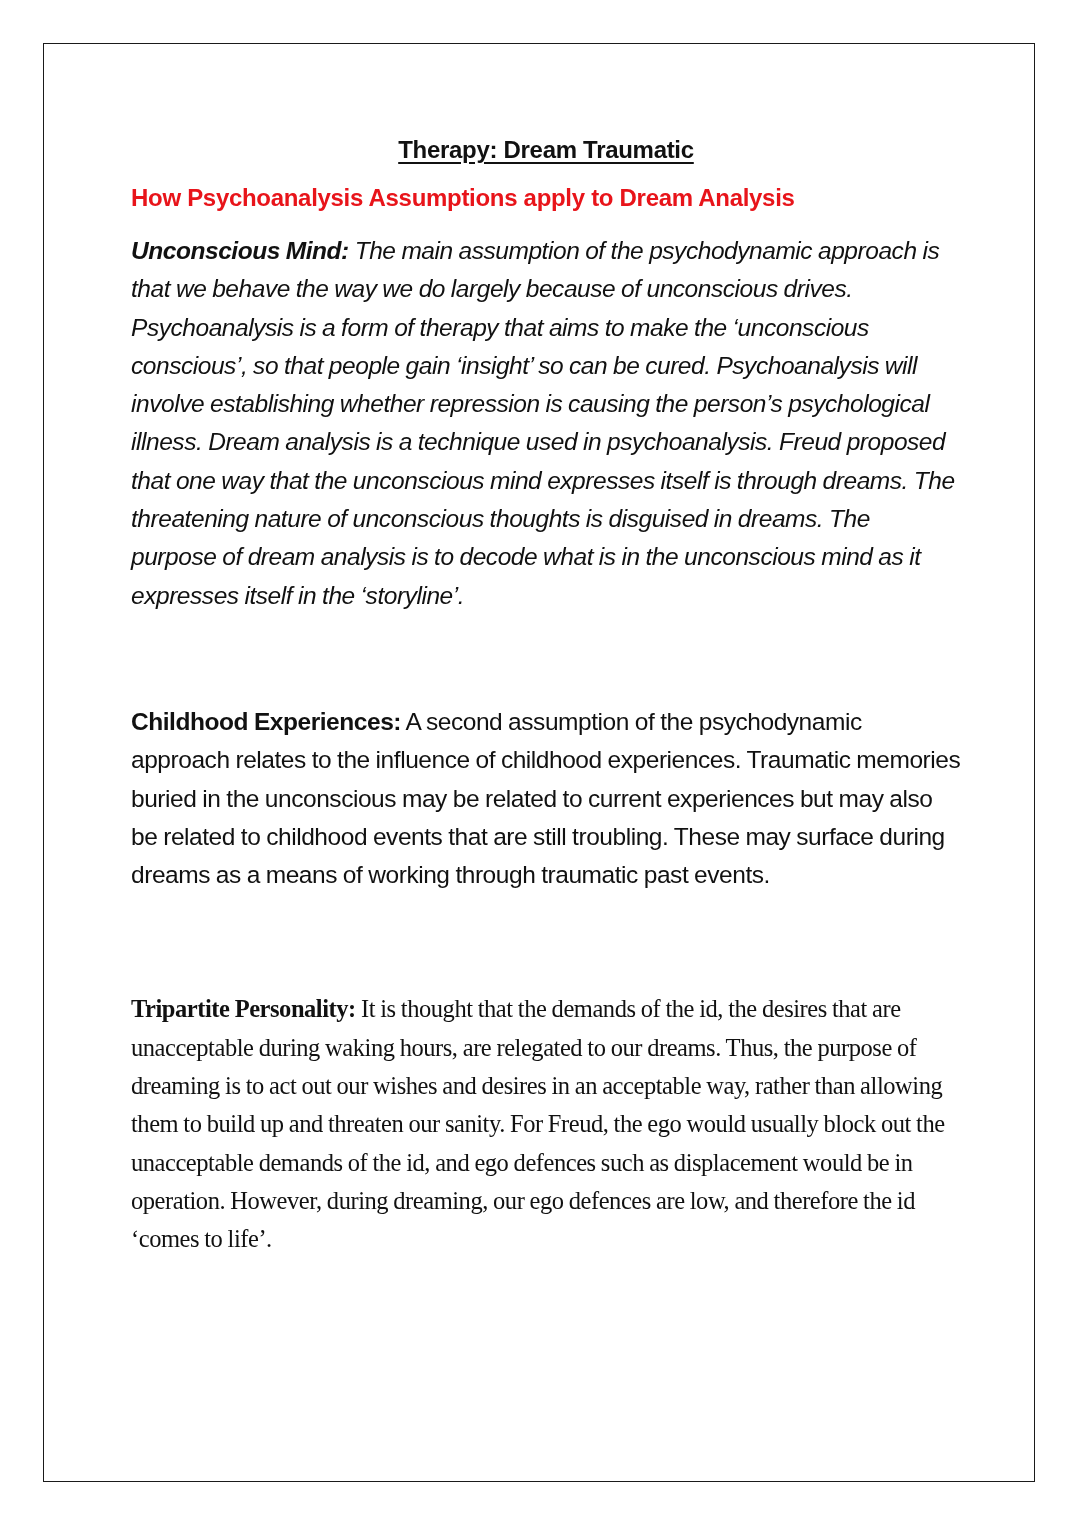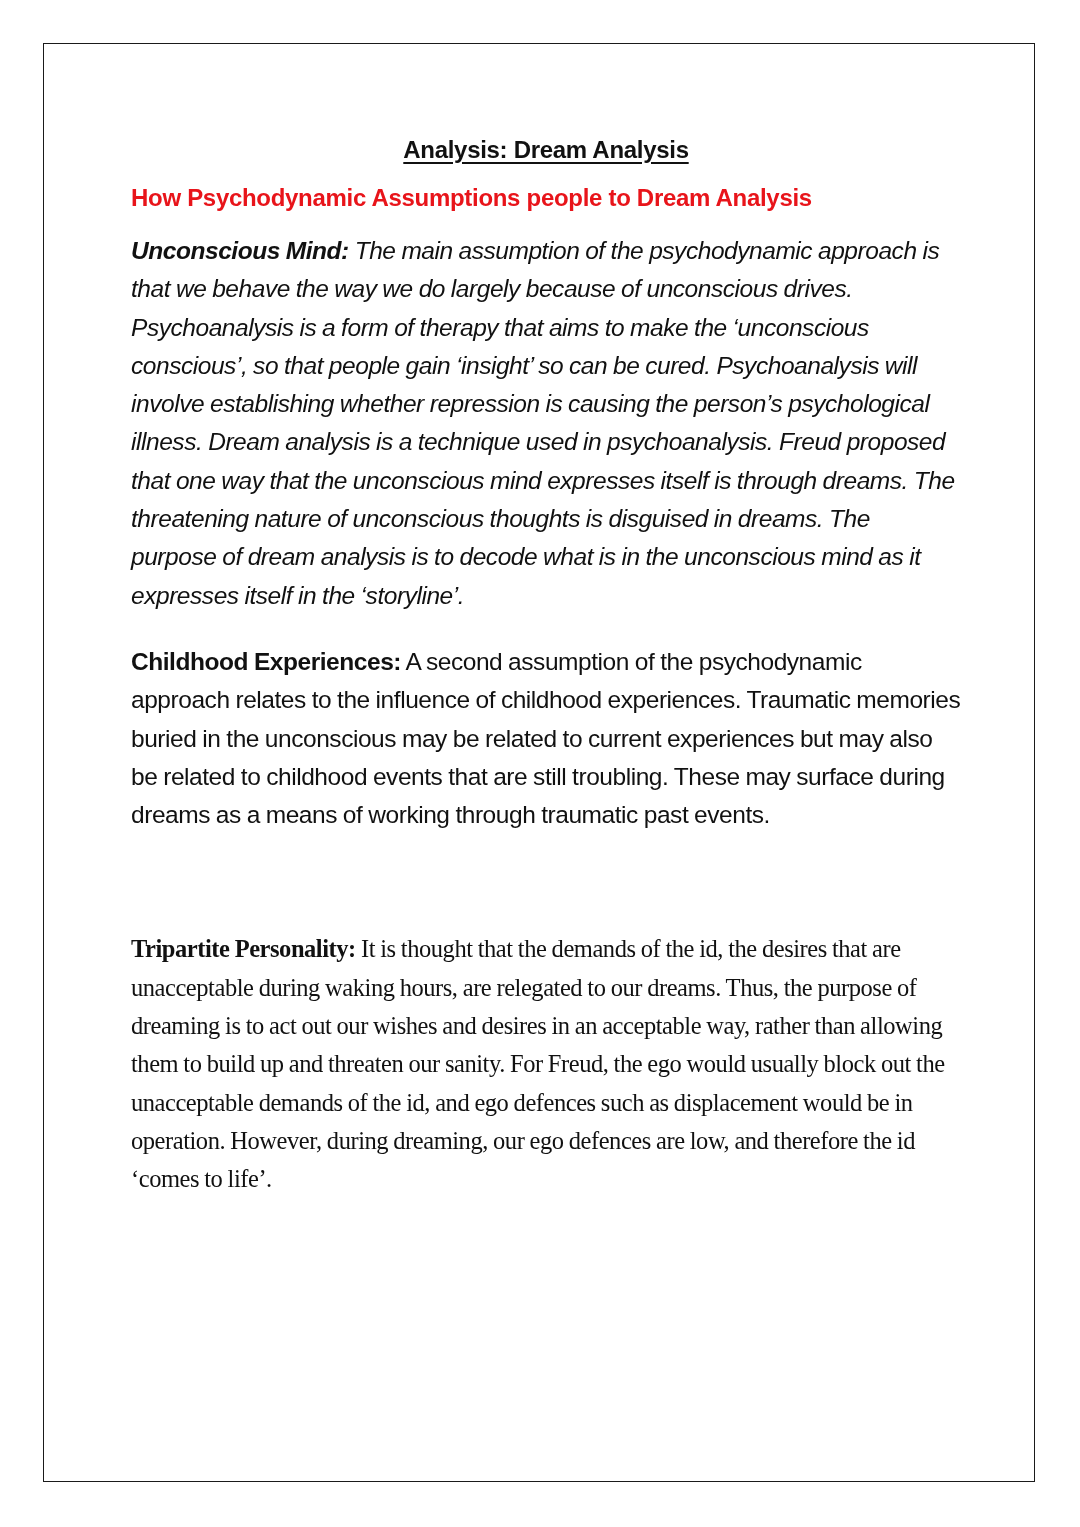--- a/index.html
+++ b/index.html
@@ -23,31 +23,31 @@
     .subtitle {
       color: #e8141a; font-size: 24px; margin: 12px 0 0 0;
       line-height: 32px; letter-spacing: -0.3px;
     }
     .para {
       font-size: 24.5px; line-height: 38.3px; margin: 0;
       letter-spacing: -0.45px; word-spacing: -0.5px;
     }
     .para .lead { font-weight: bold; }
     #p1 { margin-top: 18px; font-style: italic; }
-    #p2 { margin-top: 28px; }
+    #p2 { margin-top: 88px; }
     #p3 { margin-top: 96px; font-family: Liberation Serif, serif; }
   </style>
 </head>
 <body>
 
 <div class="page-frame"></div>
 
 <div class="content">
-  <h1 class="title">Analysis: Dream Analysis</h1>
-  <h2 class="subtitle">How Psychodynamic Assumptions people to Dream Analysis</h2>
+  <h1 class="title">Therapy: Dream Traumatic</h1>
+  <h2 class="subtitle">How Psychoanalysis Assumptions apply to Dream Analysis</h2>
 
   <p class="para" id="p1">
     <span class="lead">Unconscious Mind:</span><span> The main assumption of the psychodynamic approach is that we behave the way we do largely because of unconscious drives. Psychoanalysis is a form of therapy that aims to make the ‘unconscious conscious’, so that people gain ‘insight’ so can be cured. Psychoanalysis will involve establishing whether repression is causing the person’s psychological illness. Dream analysis is a technique used in psychoanalysis. Freud proposed that one way that the unconscious mind expresses itself is through dreams. The threatening nature of unconscious thoughts is disguised in dreams. The purpose of dream analysis is to decode what is in the unconscious mind as it expresses itself in the ‘storyline’.</span>
   </p>
 
   <p class="para" id="p2">
     <span class="lead">Childhood Experiences:</span><span> A second assumption of the psychodynamic approach relates to the influence of childhood experiences. Traumatic memories buried in the unconscious may be related to current experiences but may also be related to childhood events that are still troubling. These may surface during dreams as a means of working through traumatic past events.</span>
   </p>
 
   <p class="para" id="p3">

